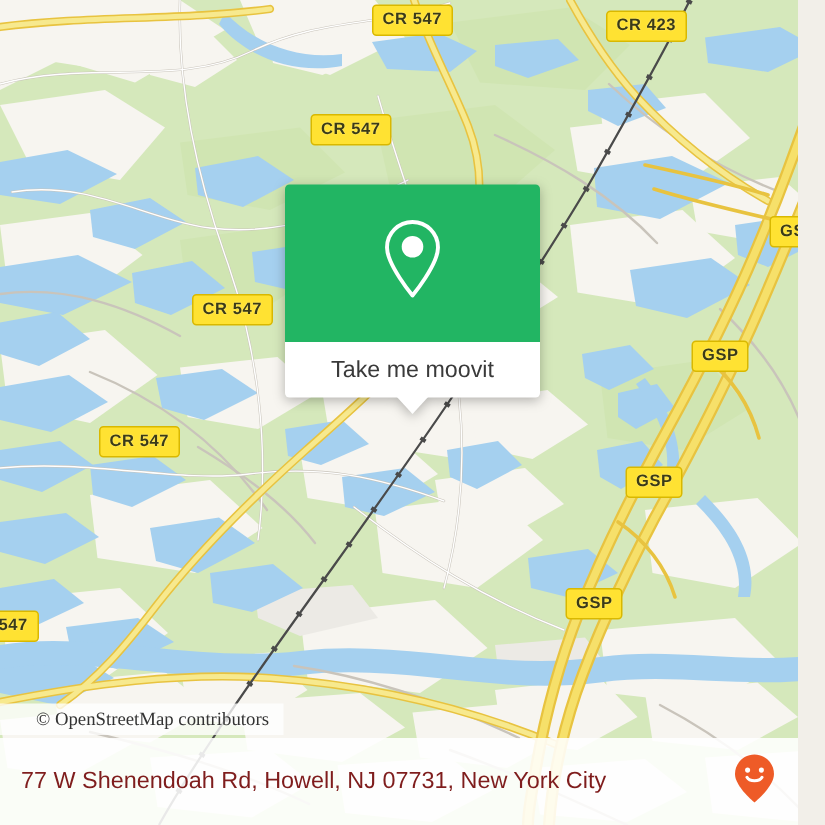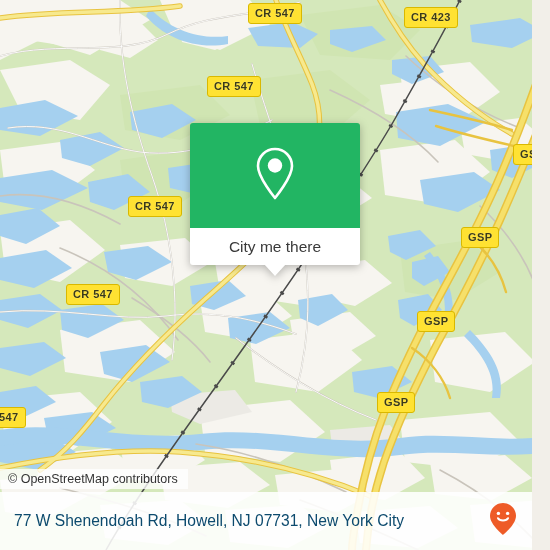--- a/index.html
+++ b/index.html
@@ -81,42 +81,42 @@
     border-left: 11px solid transparent;
     border-right: 11px solid transparent;
     border-top: 12px solid #ffffff;
   }
 
   
   #attribution {
     position: absolute;
     left: 0;
     top: 469px;
-    padding: 3px 10px 3px 8px;
+    padding: 3px 10px 3px 24px;
     background: rgba(255,255,255,0.78);
     color: #333333;
     font-size: 12.5px;
-    font-family: Liberation Sans, sans-serif;
+    font-family: Liberation Serif, serif;
     white-space: nowrap;
   }
 
   
   #footer {
     position: absolute;
     left: 0; right: 0;
     top: 492px;
     height: 58px;
     background: rgba(255,255,255,0.88);
     display: flex;
     align-items: center;
     padding: 0 14px 0 14px;
   }
   #footer-address {
     flex: 1 1 auto;
-    color: #0c4a6e;
+    color: #7f1d1d;
     font-size: 15.6px;
     line-height: 1.35;
     padding-right: 10px;
     font-family: "Liberation Sans", sans-serif;
   }
   #footer-logo {
     flex: 0 0 auto;
     display: flex;
     align-items: center;
     gap: 2px;
@@ -333,21 +333,21 @@
   <div id="callout">
     <div id="callout-top">
       <span>
         <svg width="46" height="58" viewBox="0 0 46 58" xmlns="http://www.w3.org/2000/svg">
           <path d="M23 4 C13.6 4 6 11.6 6 21 C6 32.5 23 53 23 53 C23 53 40 32.5 40 21 C40 11.6 32.4 4 23 4 Z" fill="none" stroke="#ffffff" stroke-width="2.6" stroke-linejoin="round"></path>
           <circle cx="23" cy="20.5" r="7.2" fill="#ffffff"></circle>
         </svg>
       </span>
     </div>
     <div id="callout-bottom">
-      <span id="callout-label">City me there</span>
+      <span id="callout-label">Take me moovit</span>
     </div>
     <div id="callout-tail"></div>
   </div>
 
   <div id="attribution">© OpenStreetMap contributors</div>
 
   <div id="footer">
     <div id="footer-address">77 W Shenendoah Rd, Howell, NJ 07731, New York City</div>
     <div id="footer-logo">
       <span>

